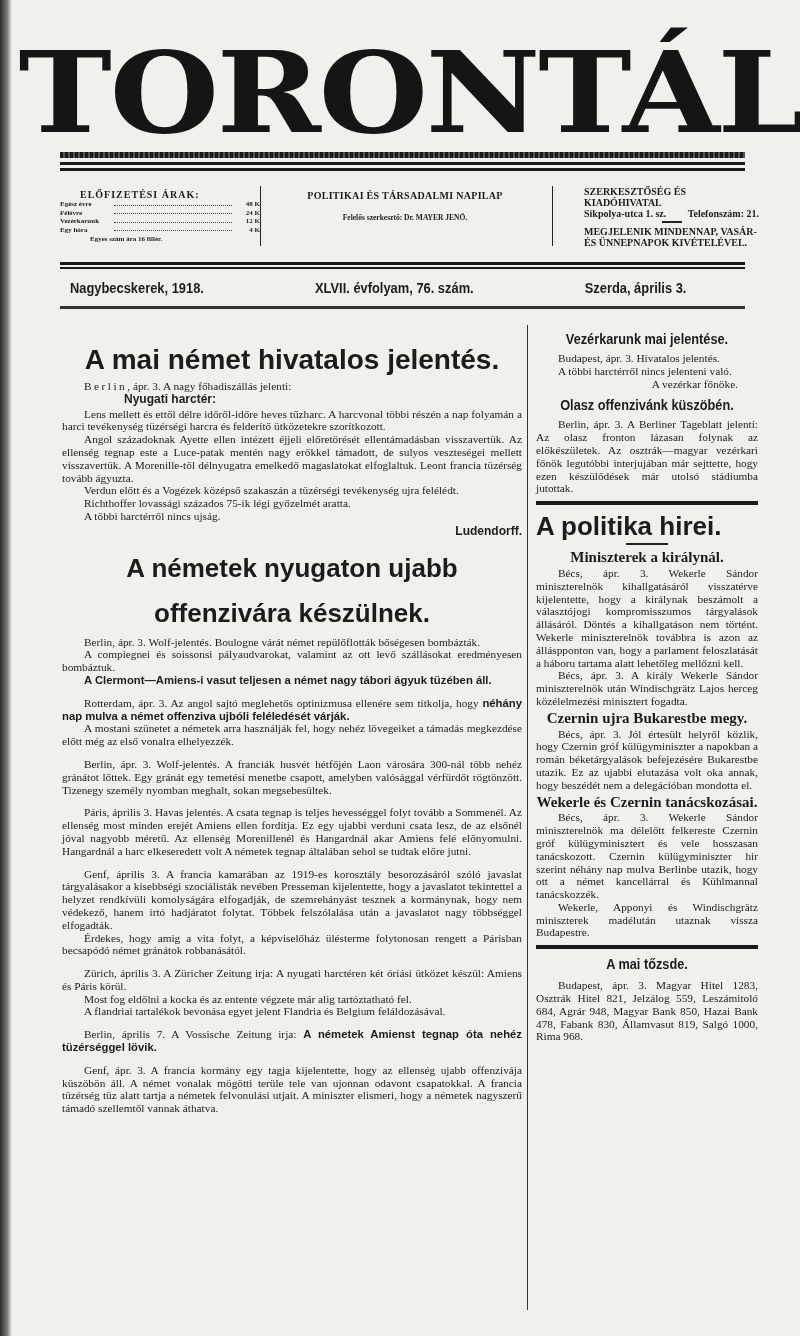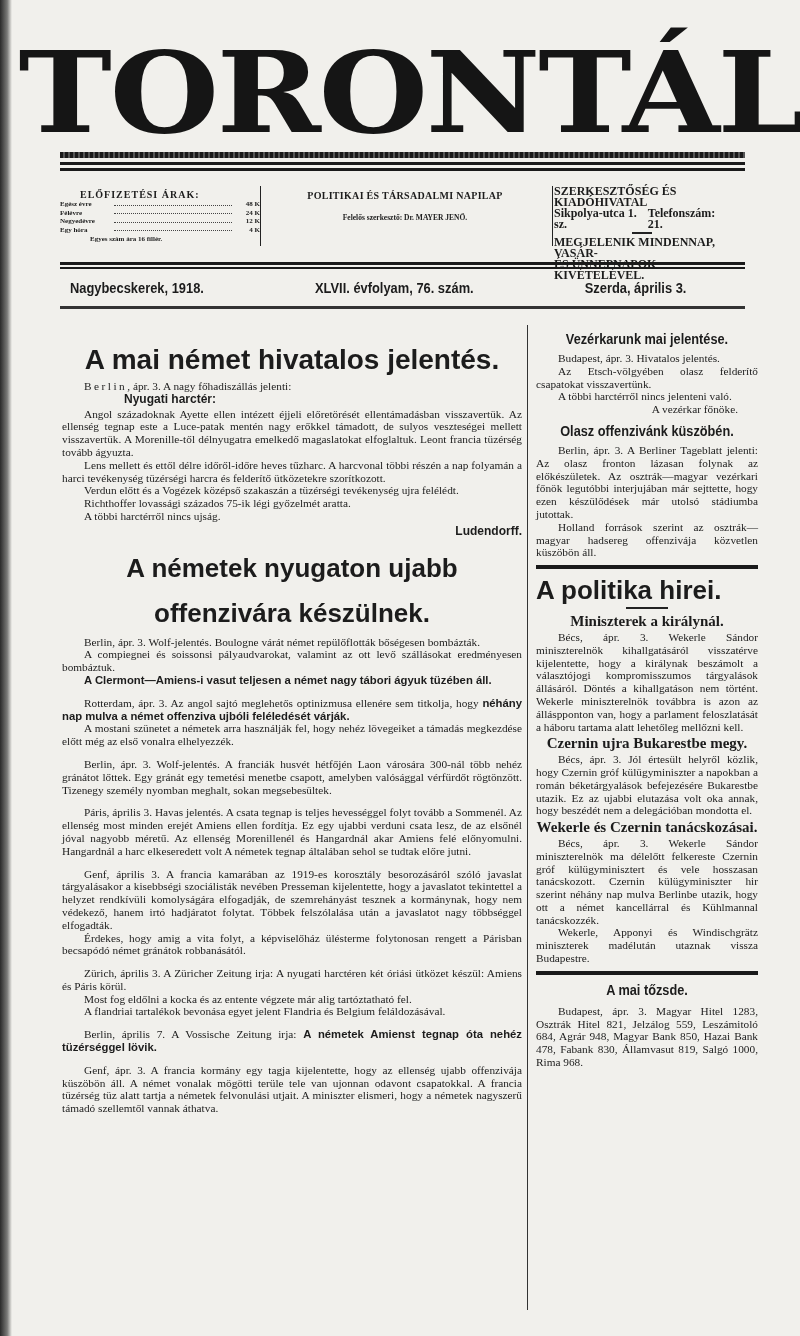--- a/index.html
+++ b/index.html
@@ -24,21 +24,21 @@
   .prices .ttl { font-weight:bold; font-size:10px; letter-spacing:1px; margin-left:20px; }
   .prices .row { display:flex; font-size:7px; font-weight:bold; line-height:8.5px; margin-left:0; }
   .prices .row .lbl { width:50px; }
   .prices .row .dots { flex:1; border-bottom:1px dotted #444; margin:0 4px 3px 4px; }
   .prices .row .val { width:24px; text-align:right; }
   .prices .foot { font-size:7px; font-weight:bold; margin-left:30px; margin-top:1px; }
   .vline { position:absolute; width:1px; background:#222; }
   .center-band { position:absolute; left:200px; top:8px; width:290px; text-align:center; font-family:"Liberation Serif", serif; }
   .center-band .sub { font-weight:bold; font-size:10px; letter-spacing:0.3px; }
   .center-band .ed { font-weight:bold; font-size:7.5px; margin-top:12px; }
-  .right-band { position:absolute; left:494px; top:4px; width:175px; font-family:"Liberation Serif", serif; font-weight:bold; font-size:12px; line-height:11px; }
+  .right-band { position:absolute; left:524px; top:4px; width:175px; font-family:"Liberation Serif", serif; font-weight:bold; font-size:10px; line-height:11px; }
   .right-band .r2 { display:flex; justify-content:space-between; }
   .right-band .dash { width:20px; height:2px; background:#222; margin:2px auto 3px; }
   .dateline { position:absolute; left:70px; top:280px; width:670px; display:flex; justify-content:space-between; font-family:"Liberation Sans", sans-serif; font-weight:bold; font-size:14px; transform:scaleX(0.92); transform-origin:left; }
   .dateline span { white-space:nowrap; }
   .col-left { position:absolute; left:62px; top:328px; width:460px; font-family:"Liberation Serif", serif; font-size:11.3px; line-height:12.8px; }
   .col-right { position:absolute; left:536px; top:328px; width:222px; font-family:"Liberation Serif", serif; font-size:11.3px; line-height:12.8px; }
   .col-sep { position:absolute; left:527px; top:325px; width:1px; height:985px; background:#333; }
   .h1 { font-family:"Liberation Sans", sans-serif; font-weight:bold; font-size:28px; line-height:32px; text-align:center; margin:16px 0 4px; }
   .h1.two { font-size:26px; line-height:29px; }
   .h2 { font-family:"Liberation Sans", sans-serif; font-weight:bold; font-size:15px; line-height:18px; text-align:center; margin:2px 0 4px; transform:scaleX(0.85); }
@@ -74,21 +74,21 @@
         <span class="lbl">Egész évre</span>
         <span class="dots"></span>
         <span class="val">48 K</span>
       </div>
     <div class="row">
         <span class="lbl">Félévre</span>
         <span class="dots"></span>
         <span class="val">24 K</span>
       </div>
     <div class="row">
-        <span class="lbl">Negyedévre</span>
+        <span class="lbl">Vezérkarunk</span>
         <span class="dots"></span>
         <span class="val">12 K</span>
       </div>
     <div class="row">
         <span class="lbl">Egy hóra</span>
         <span class="dots"></span>
         <span class="val">4 K</span>
       </div>
     <div class="foot">Egyes szám ára 16 fillér.</div>
   </div>
@@ -119,22 +119,22 @@
   <span>Szerda, április 3.</span>
 </div>
 <div class="rule-double" style="top:306px;height:3px;background:#333;"></div>
 
 <div class="col-sep"></div>
 
 <div class="col-left">
   <div class="h1">A mai német hivatalos jelentés.</div>
   <p class="ni" style="text-indent:22px"><span class="sp">Berlin</span><span>, ápr. 3. A nagy főhadiszállás jelenti:</span></p>
   <div class="sub-hd" style="margin-left:50px;font-family:'Liberation Sans',sans-serif;">Nyugati harctér:</div>
+  <p>Lens mellett és ettől délre időről-időre heves tűzharc. A harcvonal többi részén a nap folyamán a harci tevékenység tüzérségi harcra és felderítő ütközetekre szorítkozott.</p>
   <p>Angol századoknak Ayette ellen intézett éjjeli előretörését ellentámadásban visszavertük. Az ellenség tegnap este a Luce-patak mentén nagy erőkkel támadott, de sulyos veszteségei mellett visszavertük. A Morenille-től délnyugatra emelkedő magaslatokat elfoglaltuk. Leont francia tüzérség tovább ágyuzta.</p>
-  <p>Lens mellett és ettől délre időről-időre heves tűzharc. A harcvonal többi részén a nap folyamán a harci tevékenység tüzérségi harcra és felderítő ütközetekre szorítkozott.</p>
   <p>Verdun előtt és a Vogézek középső szakaszán a tüzérségi tevékenység ujra felélédt.</p>
   <p>Richthoffer lovassági százados 75-ik légi győzelmét aratta.</p>
   <p>A többi harctérről nincs ujság.</p>
   <div class="sig">Ludendorff.</div>
 
   <div class="h1 two">A németek nyugaton ujabb</div>
   <div class="h1 two" style="margin-bottom:8px;">offenzivára készülnek.</div>
   <p>Berlin, ápr. 3. Wolf-jelentés. Boulogne várát német repülőflották bőségesen bombázták.</p>
   <p>A compiegnei és soissonsi pályaudvarokat, valamint az ott levő szállásokat eredményesen bombáztuk.</p>
   <p style="font-weight:bold;font-family:'Liberation Sans',sans-serif;">A Clermont—Amiens-i vasut teljesen a német nagy tábori ágyuk tüzében áll.</p>
@@ -154,33 +154,32 @@
   <p>A flandriai tartalékok bevonása egyet jelent Flandria és Belgium feláldozásával.</p>
   <div class="gap"></div>
   <p><span>Berlin, április 7. A Vossische Zeitung irja: </span><b style="font-family:'Liberation Sans',sans-serif;">A németek Amienst tegnap óta nehéz tüzérséggel lövik.</b></p>
   <div class="gap"></div>
   <p>Genf, ápr. 3. A francia kormány egy tagja kijelentette, hogy az ellenség ujabb offenzivája küszöbön áll. A német vonalak mögötti terüle tele van ujonnan odavont csapatokkal. A francia tüzérség tüz alatt tartja a németek felvonulási utjait. A miniszter elismeri, hogy a németek nagyszerű támadó szellemtől vannak áthatva.</p>
 </div>
 
 <div class="col-right">
   <div class="h2">Vezérkarunk mai jelentése.</div>
   <p>Budapest, ápr. 3. Hivatalos jelentés.</p>
-  <p>Az Etsch-völgyében olasz felderítő csapatokat visszavertünk.</p>
   <p>A többi harctérről nincs jelenteni való.</p>
   <p class="right-sig">A vezérkar főnöke.</p>
 
   <div class="h2" style="margin-top:6px;">Olasz offenzivánk küszöbén.</div>
   <p>Berlin, ápr. 3. A Berliner Tageblatt jelenti: Az olasz fronton lázasan folynak az előkészületek. Az osztrák—magyar vezérkari főnök legutóbbi interjujában már sejttette, hogy ezen készülődések már utolsó stádiumba jutottak.</p>
-  <p>Holland források szerint az osztrák—magyar hadsereg offenzivája közvetlen küszöbön áll.</p>
   <div class="rule-thick"></div>
 
   <div class="hbig">A politika hirei.</div>
   <div class="short-rule"></div>
   <div class="h3">Miniszterek a királynál.</div>
   <p>Bécs, ápr. 3. Wekerle Sándor miniszterelnök kihallgatásáról visszatérve kijelentette, hogy a királynak beszámolt a választójogi kompromisszumos tárgyalások állásáról. Döntés a kihallgatáson nem történt. Wekerle miniszterelnök továbbra is azon az álláspponton van, hogy a parlament feloszlatását a háboru tartama alatt lehetőleg mellőzni kell.</p>
+  <p>Bécs, ápr. 3. A király Wekerle Sándor miniszterelnök után Windischgrätz Lajos herceg közélelmezési minisztert fogadta.</p>
   <div class="h3">Czernin ujra Bukarestbe megy.</div>
   <p>Bécs, ápr. 3. Jól értesült helyről közlik, hogy Czernin gróf külügyminiszter a napokban a román béketárgyalások befejezésére Bukarestbe utazik. Ez az ujabbi elutazása volt oka annak, hogy beszédét nem a delegációban mondotta el.</p>
   <div class="h3">Wekerle és Czernin tanácskozásai.</div>
   <p>Bécs, ápr. 3. Wekerle Sándor miniszterelnök ma délelőtt felkereste Czernin gróf külügyminisztert és vele hosszasan tanácskozott. Czernin külügyminiszter hir szerint néhány nap mulva Berlinbe utazik, hogy ott a német kancellárral és Kühlmannal tanácskozzék.</p>
   <p>Wekerle, Apponyi és Windischgrätz miniszterek madélután utaznak vissza Budapestre.</p>
   <div class="rule-thick"></div>
 
   <div class="h2">A mai tőzsde.</div>
   <p style="margin-top:6px;">Budapest, ápr. 3. Magyar Hitel 1283, Osztrák Hitel 821, Jelzálog 559, Leszámitoló 684, Agrár 948, Magyar Bank 850, Hazai Bank 478, Fabank 830, Államvasut 819, Salgó 1000, Rima 968.</p>
 </div>

